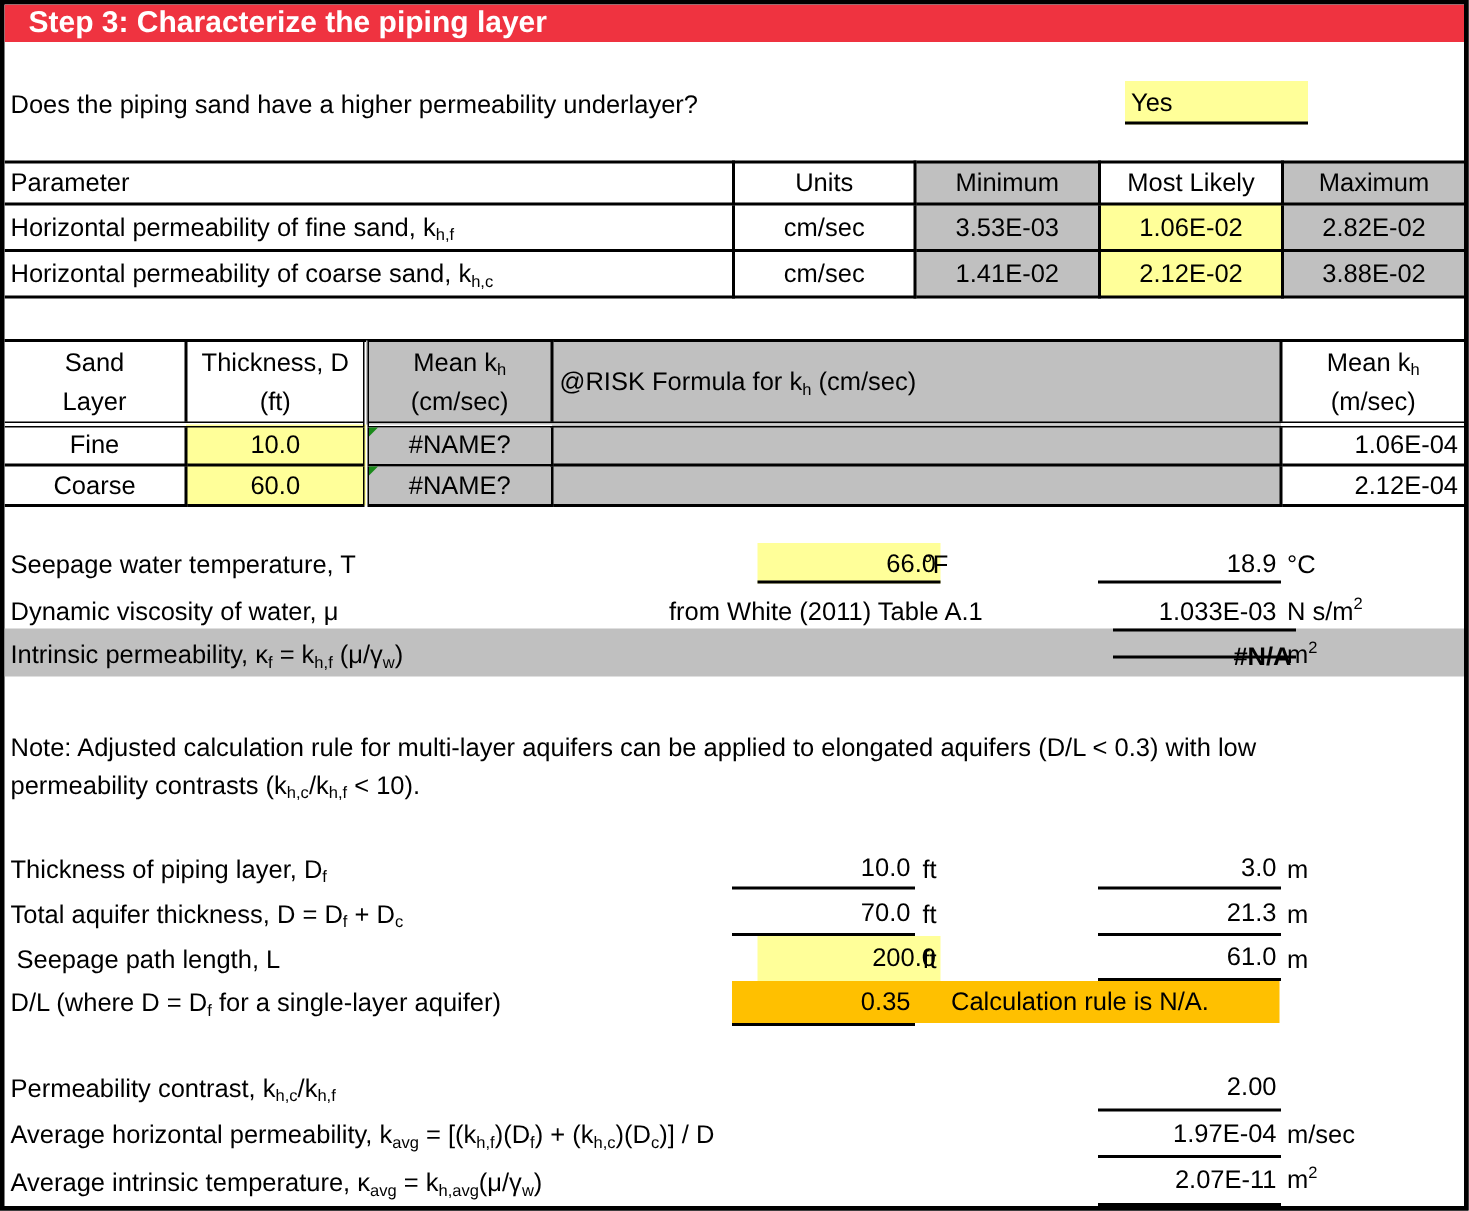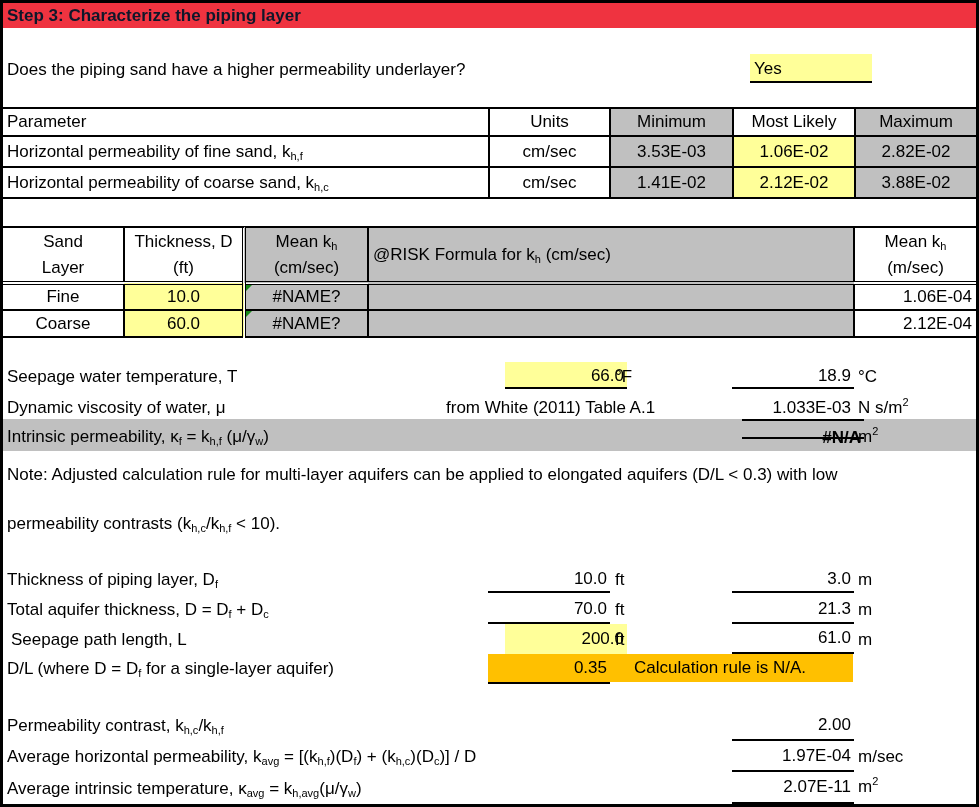--- a/index.html
+++ b/index.html
@@ -1,21 +1,21 @@
 <!DOCTYPE html>
 <html><head>
 <meta charset="utf-8">
 <style>
   html, body { margin:0; padding:0; background:#000; }
   body { width:979px; height:807px; position:relative; overflow:hidden;
          font-family:"Liberation Sans", sans-serif; font-size:17px; color:#000; }
   .sheet { position:absolute; left:3px; top:3px; width:973px; height:801px; background:#fff; overflow:hidden; }
   .abs { position:absolute; white-space:nowrap; box-sizing:border-box; }
-  .hdr { left:0; top:0; width:973px; height:25px; background:#ef3340; color:#0f172a; font-weight:bold;
-         font-size:17px; line-height:25px; padding-left:4px; }
+  .hdr { left:0; top:0; width:973px; height:25px; background:#ef3340; color:#ffffff; font-weight:bold;
+         font-size:20px; line-height:25px; padding-left:16px; }
   .yellow { background:#ffff99;margin-left:17px; }
   .gray { background:#c0c0c0; }
   .orange { background:#ffc000; }
   .r { text-align:right; }
   .c { text-align:center; }
   .ul { border-bottom:2px solid #000; }
   sub { font-size:11px; vertical-align:-3px; line-height:0; }
   sup { font-size:11px; vertical-align:7px; line-height:0; }
   table { border-collapse:collapse; position:absolute; }
   td { border:2px solid #000; padding:0 4px; font-size:17px; height:27px; box-sizing:border-box; white-space:nowrap; }
@@ -94,21 +94,21 @@
   <div class="abs" style="left:4px;top:395px;">Dynamic viscosity of water, μ</div>
   <div class="abs" style="left:443px;top:395px;">from White (2011) Table A.1</div>
   <div class="abs r" style="left:729px;top:395px;width:122px;padding-right:3px;">1.033E-03</div>
   <div class="abs" style="left:855px;top:395px;"><span>N s/m</span><sup>2</sup></div>
 
   <div class="abs gray" style="left:0;top:416px;width:973px;height:32px;"></div>
   <div class="abs" style="left:4px;top:424px;"><span>Intrinsic permeability, κ</span><sub>f</sub><span> = k</span><sub>h,f</sub><span> (μ/γ</span><sub>w</sub><span>)</span></div>
   <div class="abs r" style="left:739px;top:416px;width:122px;height:20px;line-height:34px;padding-right:3px;border-top:2px solid #000;border-bottom:2px solid #000;font-weight:bold;">#N/A</div>
   <div class="abs" style="left:855px;top:424px;"><span>m</span><sup>2</sup></div>
 
-  <div class="abs" style="left:4px;top:462px;">Note: Adjusted calculation rule for multi-layer aquifers can be applied to elongated aquifers (D/L &lt; 0.3) with low</div>
+  <div class="abs" style="left:4px;top:486px;">Note: Adjusted calculation rule for multi-layer aquifers can be applied to elongated aquifers (D/L &lt; 0.3) with low</div>
   <div class="abs" style="left:4px;top:511px;"><span>permeability contrasts (k</span><sub>h,c</sub><span>/k</span><sub>h,f</sub><span> &lt; 10).</span></div>
 
   <div class="abs" style="left:4px;top:567px;"><span>Thickness of piping layer, D</span><sub>f</sub></div>
   <div class="abs ul r" style="left:485px;top:563px;width:122px;height:27px;line-height:25px;padding-right:3px;">10.0</div>
   <div class="abs" style="left:612px;top:567px;">ft</div>
   <div class="abs ul r" style="left:729px;top:563px;width:122px;height:27px;line-height:25px;padding-right:3px;">3.0</div>
   <div class="abs" style="left:855px;top:567px;">m</div>
 
   <div class="abs" style="left:4px;top:597px;"><span>Total aquifer thickness, D = D</span><sub>f</sub><span> + D</span><sub>c</sub></div>
   <div class="abs ul r" style="left:485px;top:592px;width:122px;height:29px;line-height:27px;padding-right:3px;">70.0</div>

